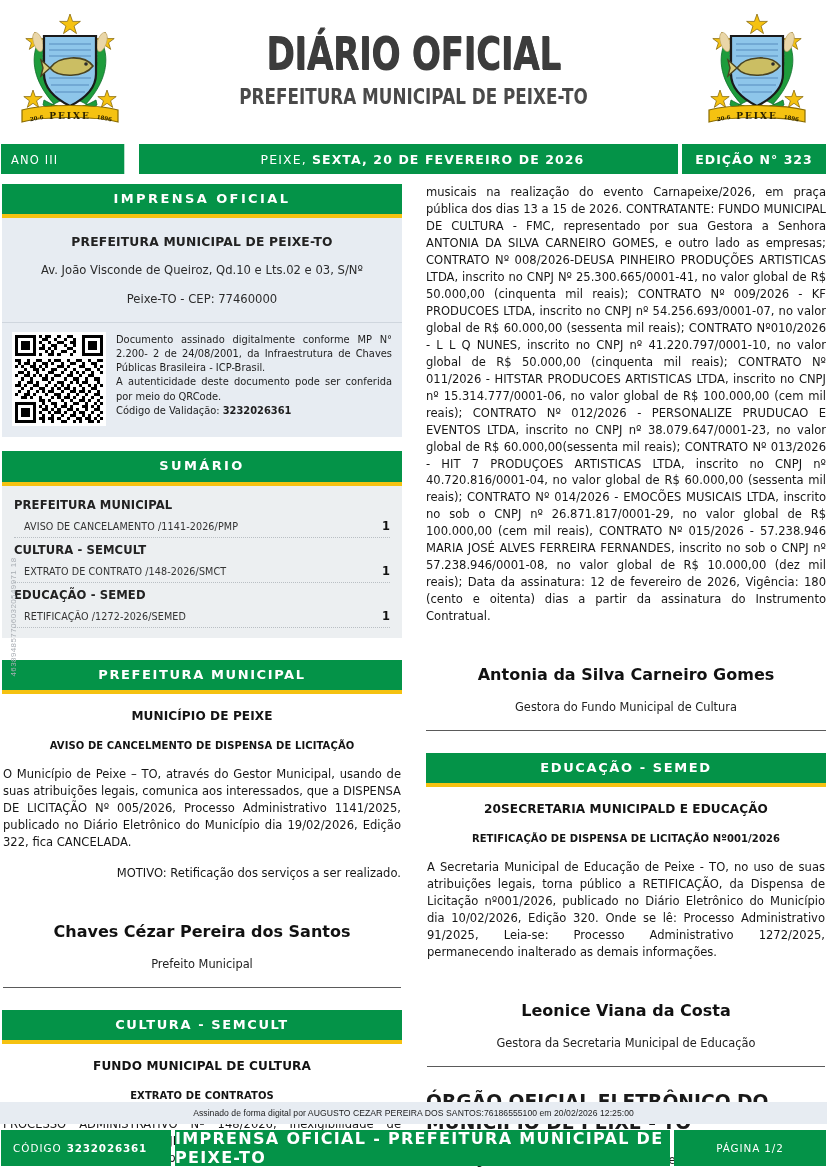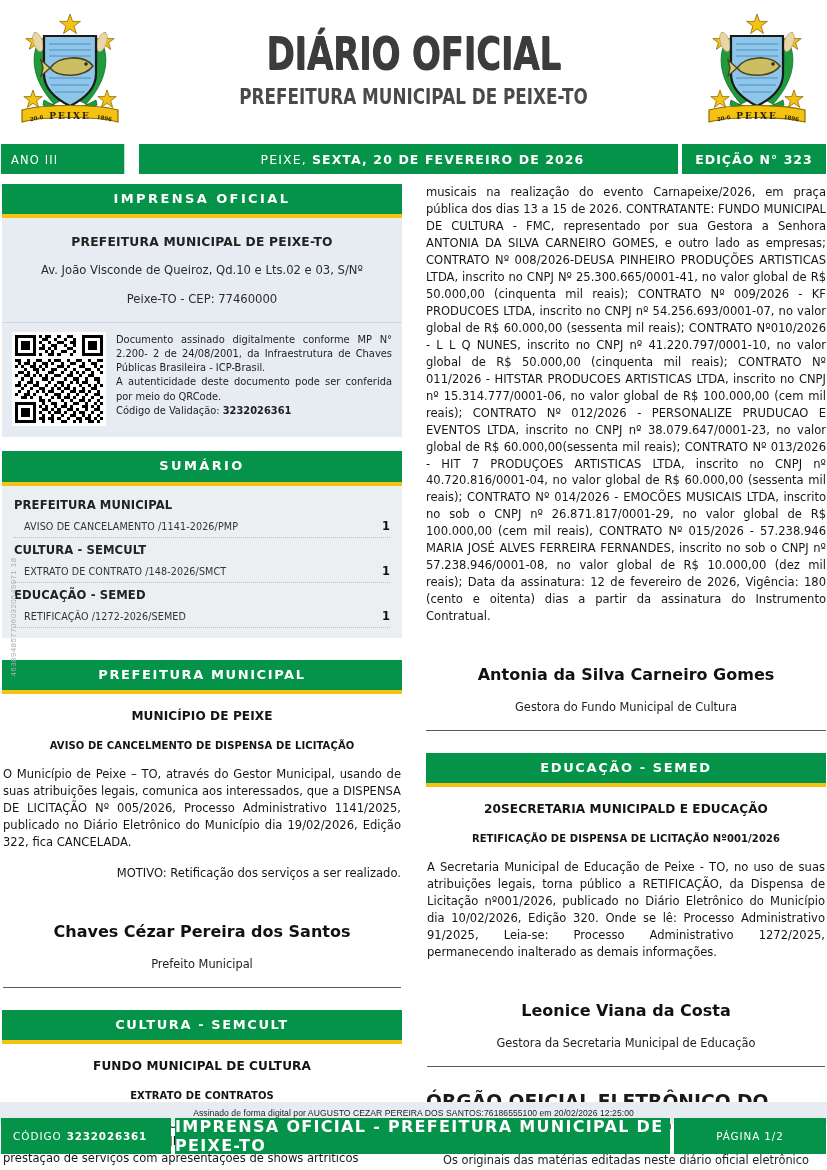--- a/index.html
+++ b/index.html
@@ -211,21 +211,21 @@
     height: 22px;
     background: #e7ecf2;
     display: flex; align-items: center; justify-content: center;
     font-size: 8.6px;
     color: #1c1c1c;
     letter-spacing: 0.05px;
     font-family: "Liberation Sans", "DejaVu Sans", sans-serif;
   }
   .botbar {
     position: absolute;
-    left: 0; right: 0; bottom: 12px;
+    left: 0; right: 0; bottom: 0;
     height: 40px;
     display: flex;
     gap: 4px;
     padding: 0 1px 4px 1px;
     margin-top: 8px;
   }
   .botcell {
     background: #049348;
     color: #ffffff;
     display: flex; align-items: center;

